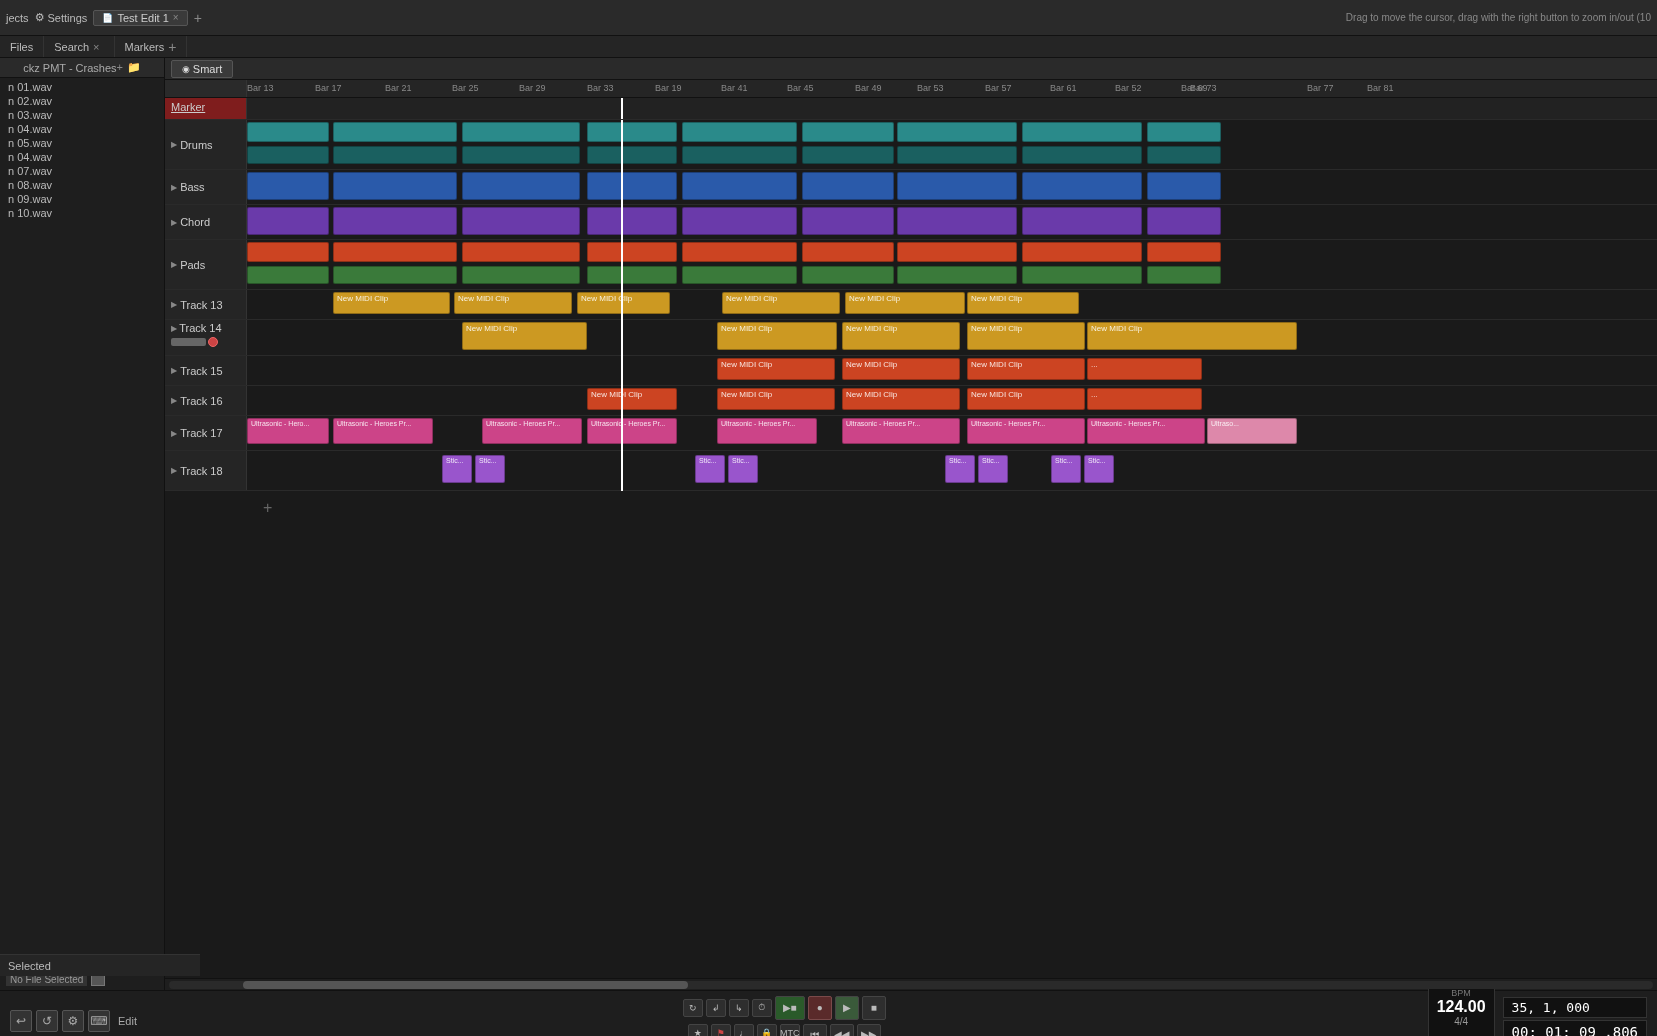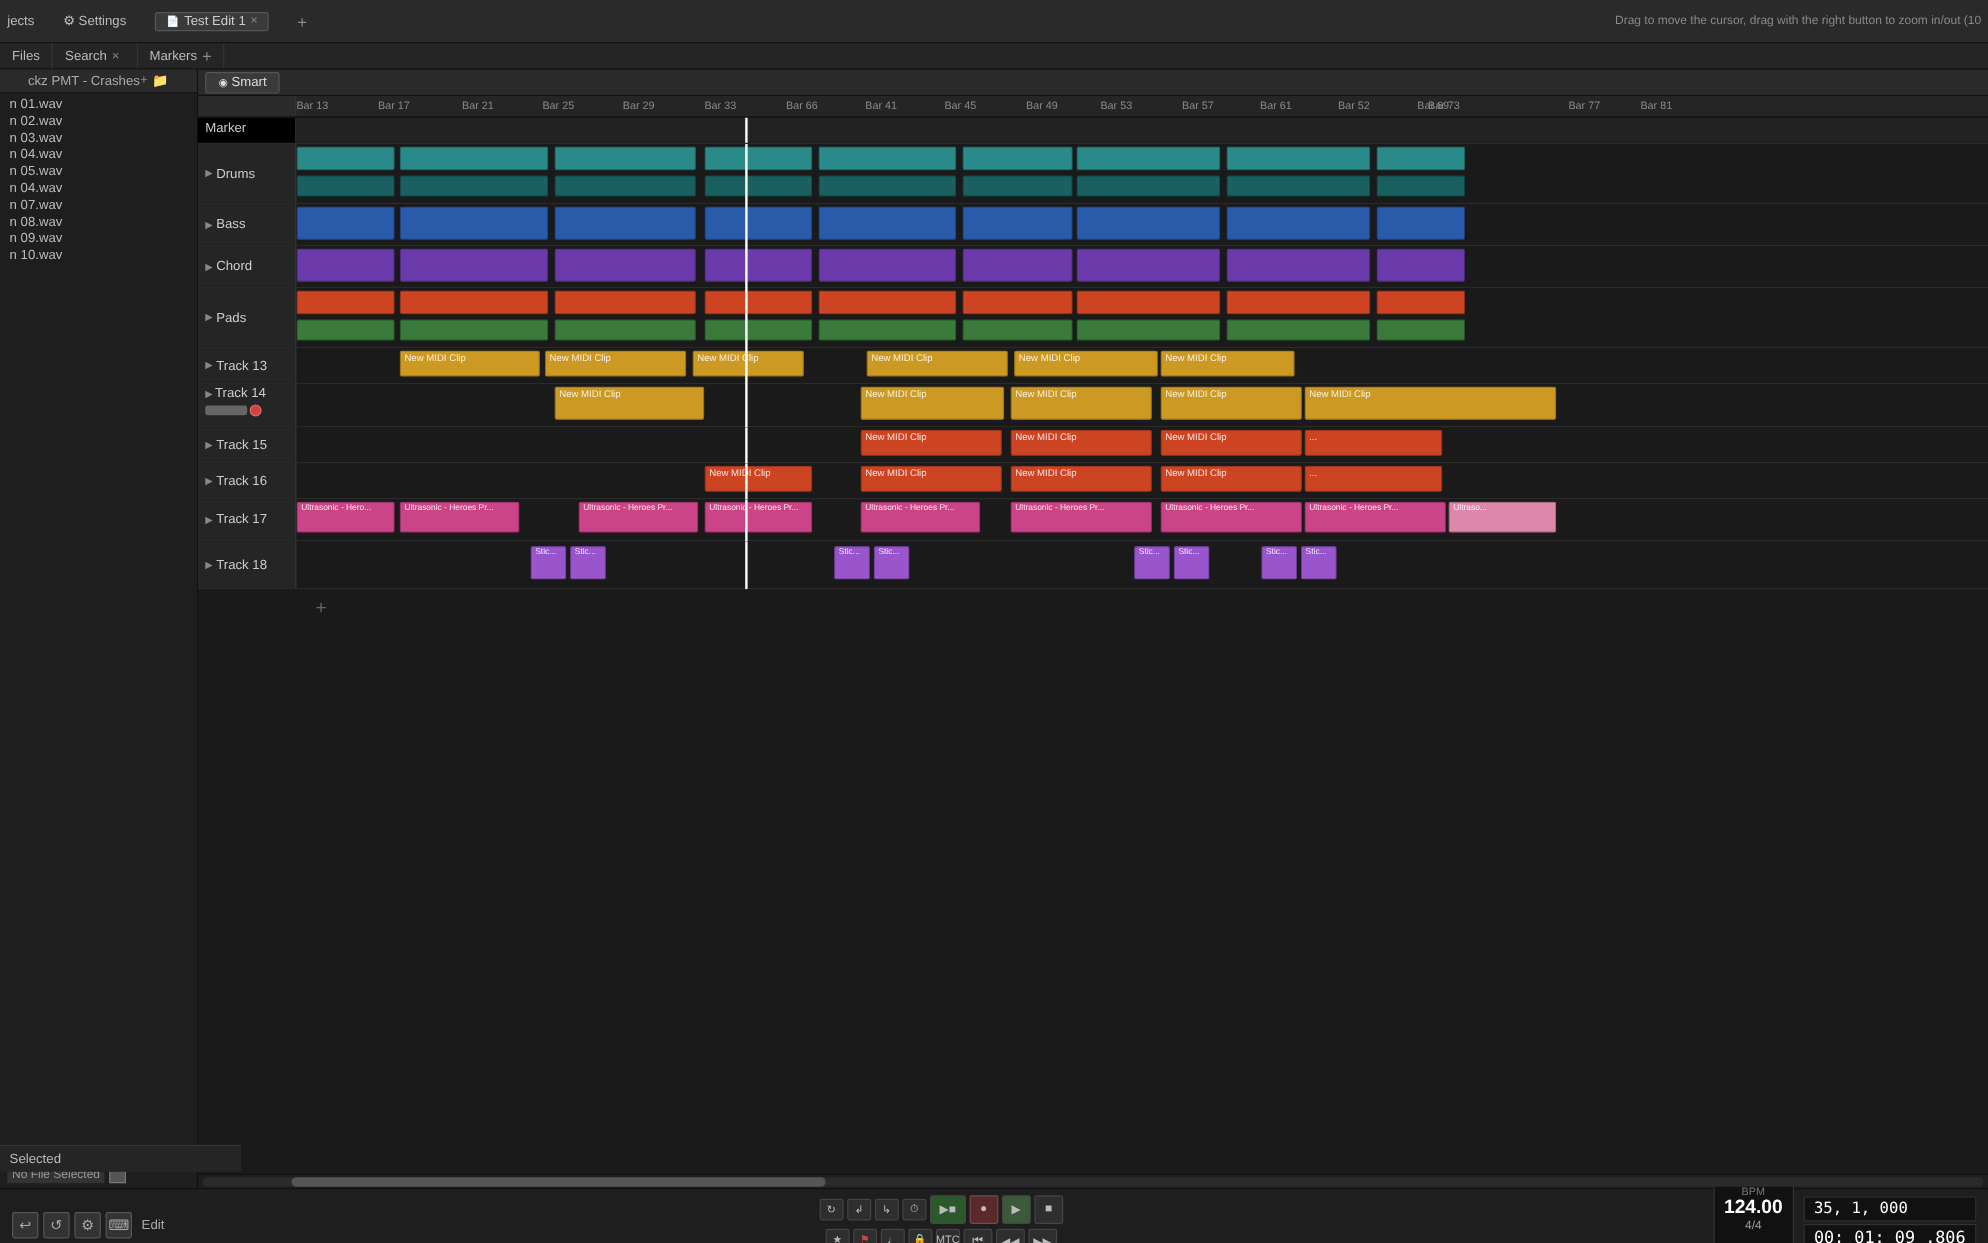--- a/index.html
+++ b/index.html
@@ -14,21 +14,21 @@
     }
 
     
     .top-bar {
       height: 36px;
       background: #2a2a2a;
       display: flex;
       align-items: center;
       border-bottom: 1px solid #111;
       padding: 0 6px;
-      gap: 24px;
+      gap: 6px;
     }
     .top-bar-item {
       font-size: 11px;
       color: #bbb;
       cursor: pointer;
       display: flex;
       align-items: center;
       gap: 3px;
     }
     .tab-item {
@@ -390,25 +390,26 @@
 
     .marker-row {
       display: flex;
       height: 22px;
       background: #222;
       border-bottom: 1px solid #2a2a2a;
     }
     .marker-label-cell {
       width: 82px;
       min-width: 82px;
-      background: #000000;
+      background: #7f1d1d;
       border-right: 1px solid #333;
       font-size: 11px;
       color: #ccc;
       padding: 3px 6px;
+      text-decoration: underline;
     }
     .marker-content {
       flex: 1;
       position: relative;
     }
   </style>
 </head>
 <body>
 
 <div class="top-bar">
@@ -474,21 +475,21 @@
 
     <div class="ruler">
       <div class="ruler-track-label"></div>
       <div class="ruler-bars">
         <span class="ruler-mark" style="left:0px">Bar 13</span>
         <span class="ruler-mark" style="left:68px">Bar 17</span>
         <span class="ruler-mark" style="left:138px">Bar 21</span>
         <span class="ruler-mark" style="left:205px">Bar 25</span>
         <span class="ruler-mark" style="left:272px">Bar 29</span>
         <span class="ruler-mark" style="left:340px">Bar 33</span>
-        <span class="ruler-mark" style="left:408px">Bar 66</span>
+        <span class="ruler-mark" style="left:408px">Bar 19</span>
         <span class="ruler-mark" style="left:474px">Bar 41</span>
         <span class="ruler-mark" style="left:540px">Bar 45</span>
         <span class="ruler-mark" style="left:608px">Bar 49</span>
         <span class="ruler-mark" style="left:670px">Bar 53</span>
         <span class="ruler-mark" style="left:738px">Bar 57</span>
         <span class="ruler-mark" style="left:803px">Bar 61</span>
         <span class="ruler-mark" style="left:868px">Bar 52</span>
         <span class="ruler-mark" style="left:934px">Bar 69</span>
         <span class="ruler-mark" style="left:943px">Bar 73</span>
         <span class="ruler-mark" style="left:1060px">Bar 77</span>

